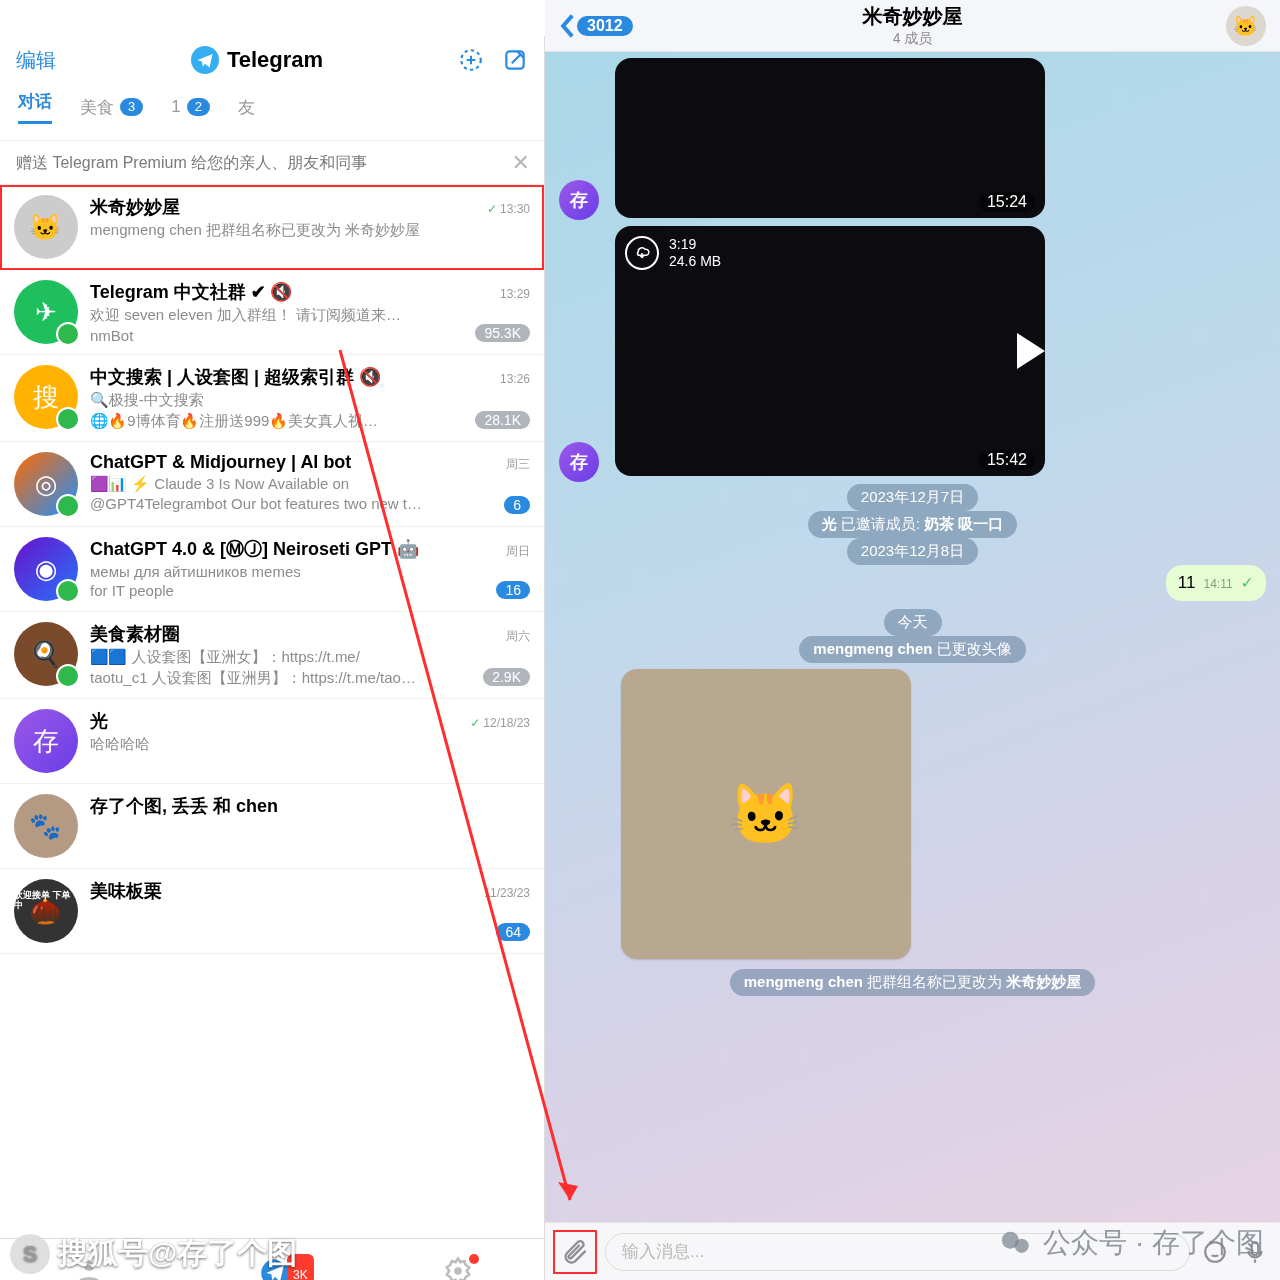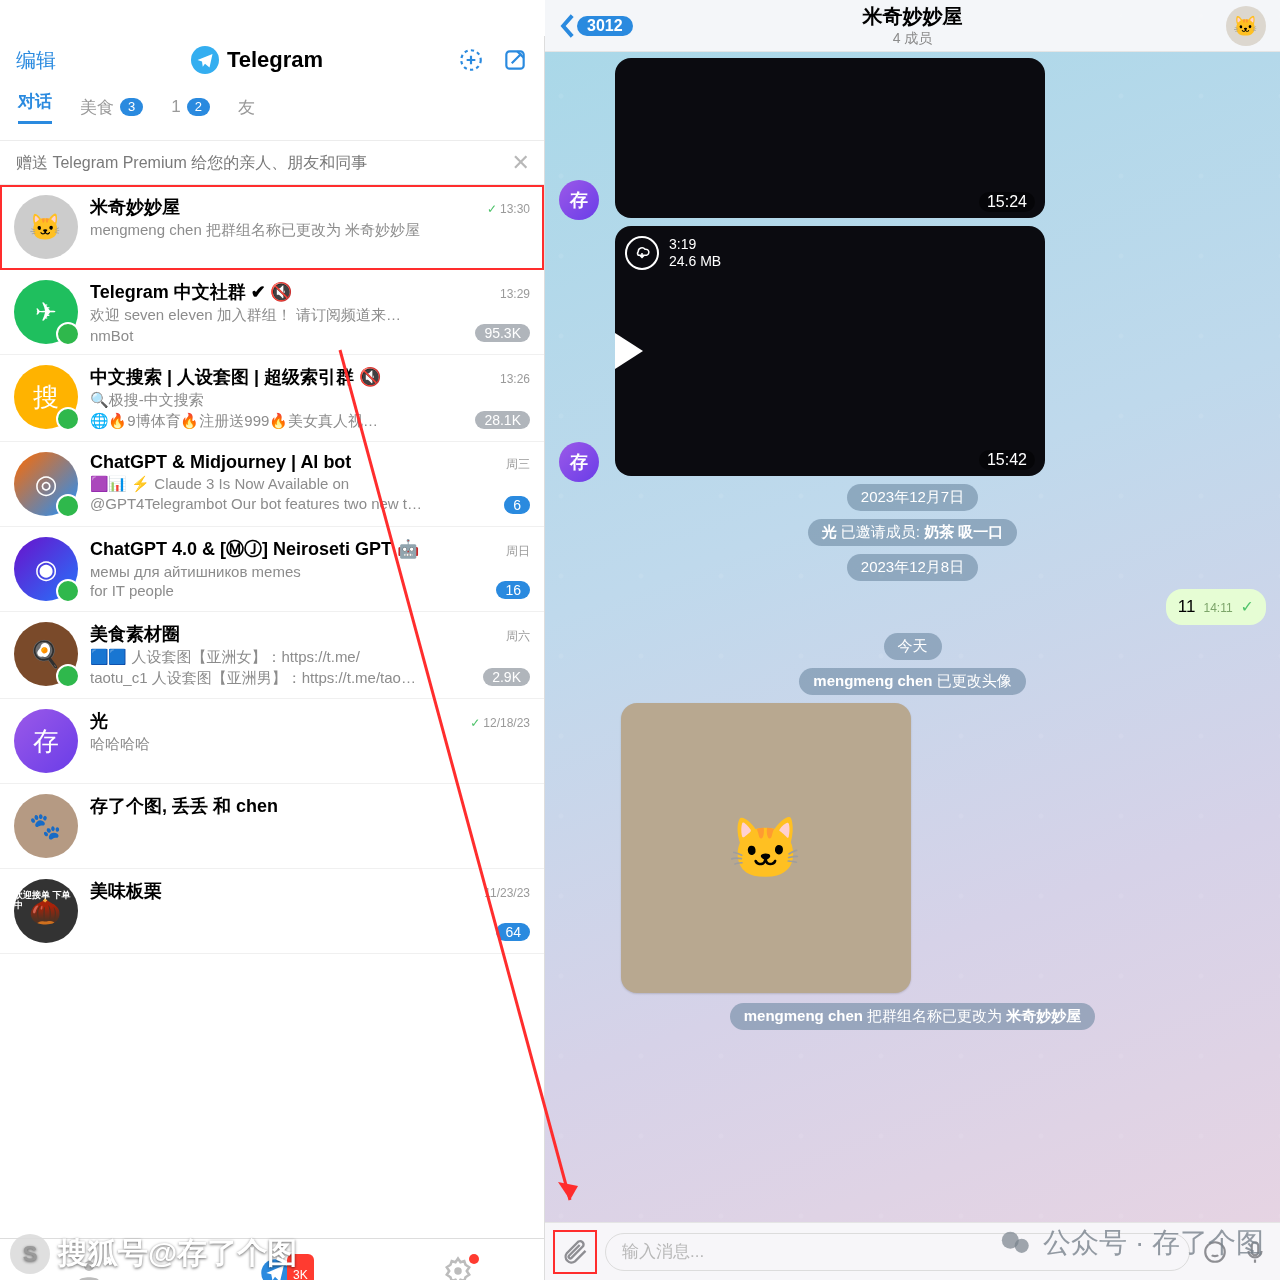--- a/index.html
+++ b/index.html
@@ -54,29 +54,29 @@
 .backpill { background: #2a8adf; color: #fff; border-radius: 12px; padding: 1px 10px; font-size: 16px; font-weight:600; }
 .rtitle { position: absolute; left: 50%; transform: translateX(-50%); text-align: center; }
 .rtitle .n { font-weight: 600; font-size: 20px; }
 .rtitle .m { color: #8c8c8c; font-size: 14px; }
 .ravatar { width: 40px; height: 40px; border-radius: 50%; background: #dcd7cf; margin-left: auto; display:flex;align-items:center;justify-content:center;font-size:20px; }
 
 .msgs { flex: 1; padding: 6px 14px 4px 14px; overflow: hidden; position: relative; z-index:1; }
 .media { background: #0b0b10; border-radius: 16px; color: #fff; position: relative; margin-left: 56px; margin-bottom: 8px; width: 430px; }
 .media .ts { position: absolute; right: 10px; bottom: 6px; background: rgba(0,0,0,.5); border-radius: 10px; padding: 1px 8px; font-size: 16px; }
 .media.m1 { height: 160px; }
-.media.m2 { height: 250px; display: flex; align-items: center; justify-content: flex-start; }
+.media.m2 { height: 250px; display: flex; align-items: center; justify-content: flex-end; }
 .dl { position: absolute; left: 10px; top: 10px; display: flex; align-items: center; gap: 10px; }
 .dl .ic { width: 34px; height: 34px; border: 2px solid #fff; border-radius: 50%; display:flex;align-items:center;justify-content:center; }
 .dl .txt { font-size: 14px; line-height: 1.2; }
 .play { width: 0; height: 0; border-left: 28px solid #fff; border-top: 18px solid transparent; border-bottom: 18px solid transparent; }
 
 .sideavatar { width: 40px; height: 40px; border-radius: 50%; background: linear-gradient(135deg,#9b59e8,#6a3de8); position: absolute; left: 14px; display:flex;align-items:center;justify-content:center;color:#fff;font-weight:700;font-size:18px; }
 
-.chip { background: rgba(100,130,155,.55); color: #fff; border-radius: 14px; padding: 4px 14px; font-size: 15px; margin: 8px auto; width: fit-content; display:block; text-align:center; }
+.chip { background: rgba(100,130,155,.55); color: #fff; border-radius: 14px; padding: 4px 14px; font-size: 15px; margin: 0 auto; width: fit-content; display:block; text-align:center; }
 .chip b { font-weight: 600; }
 .bubble-out { background: #e6fdd4; border-radius: 16px; padding: 8px 12px; margin-left: auto; width: fit-content; margin-bottom: 8px; display:flex;align-items:baseline;gap:8px; }
 .bubble-out .tm { color: #7da56a; font-size: 12px; }
 .bubble-out .ck { color: #4fc36b; }
 
 .imgmsg { width: 290px; height: 290px; border-radius: 16px; background: #b8a890; margin-left: 62px; margin-top: 6px; display:flex;align-items:center;justify-content:center;font-size:60px; box-shadow: 0 1px 2px rgba(0,0,0,.15); }
 
 .r-input { height: 58px; background: rgba(248,248,250,.95); display: flex; align-items: center; padding: 0 12px; gap: 12px; border-top: 1px solid #e5e5e5; position:relative; z-index:2; }
 .attach { color: #8e8e93; outline: 2px solid #ff2d2d; outline-offset: 2px; padding: 4px; }
 .inputf { flex: 1; height: 38px; border: 1px solid #dcdcdc; border-radius: 19px; padding: 0 16px; color: #b8b8b8; font-size: 17px; display: flex; align-items: center; }

